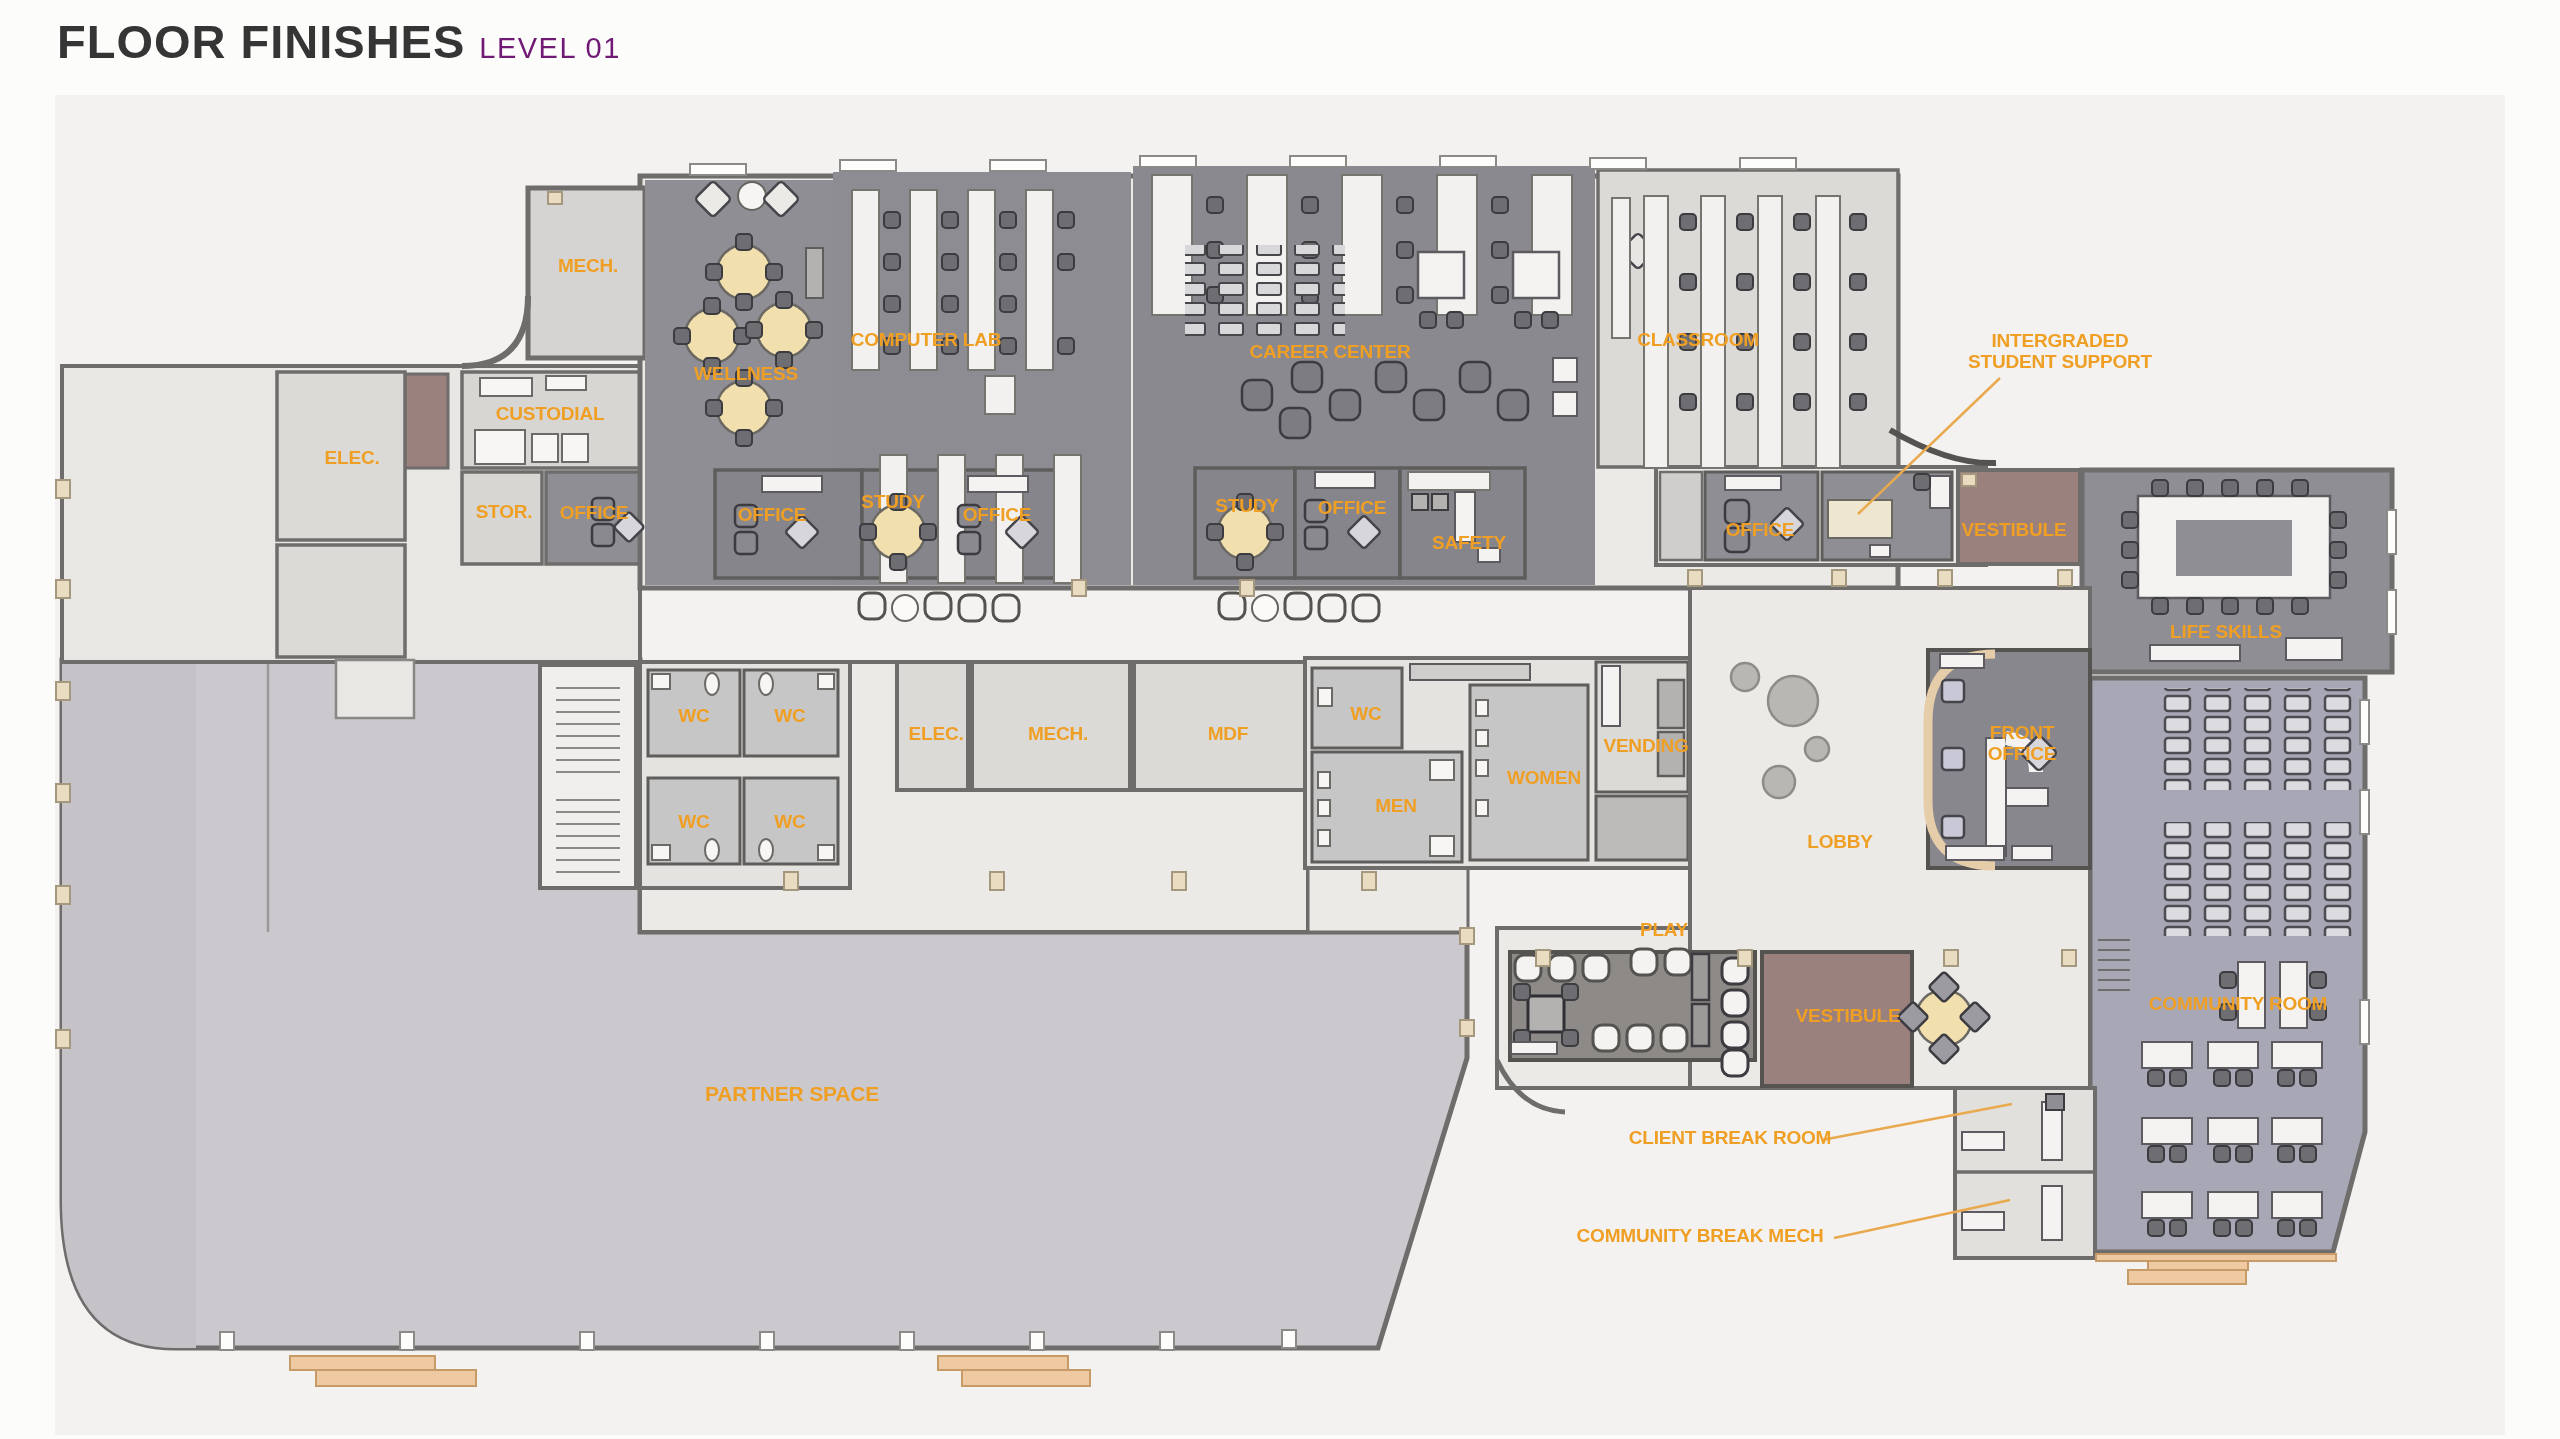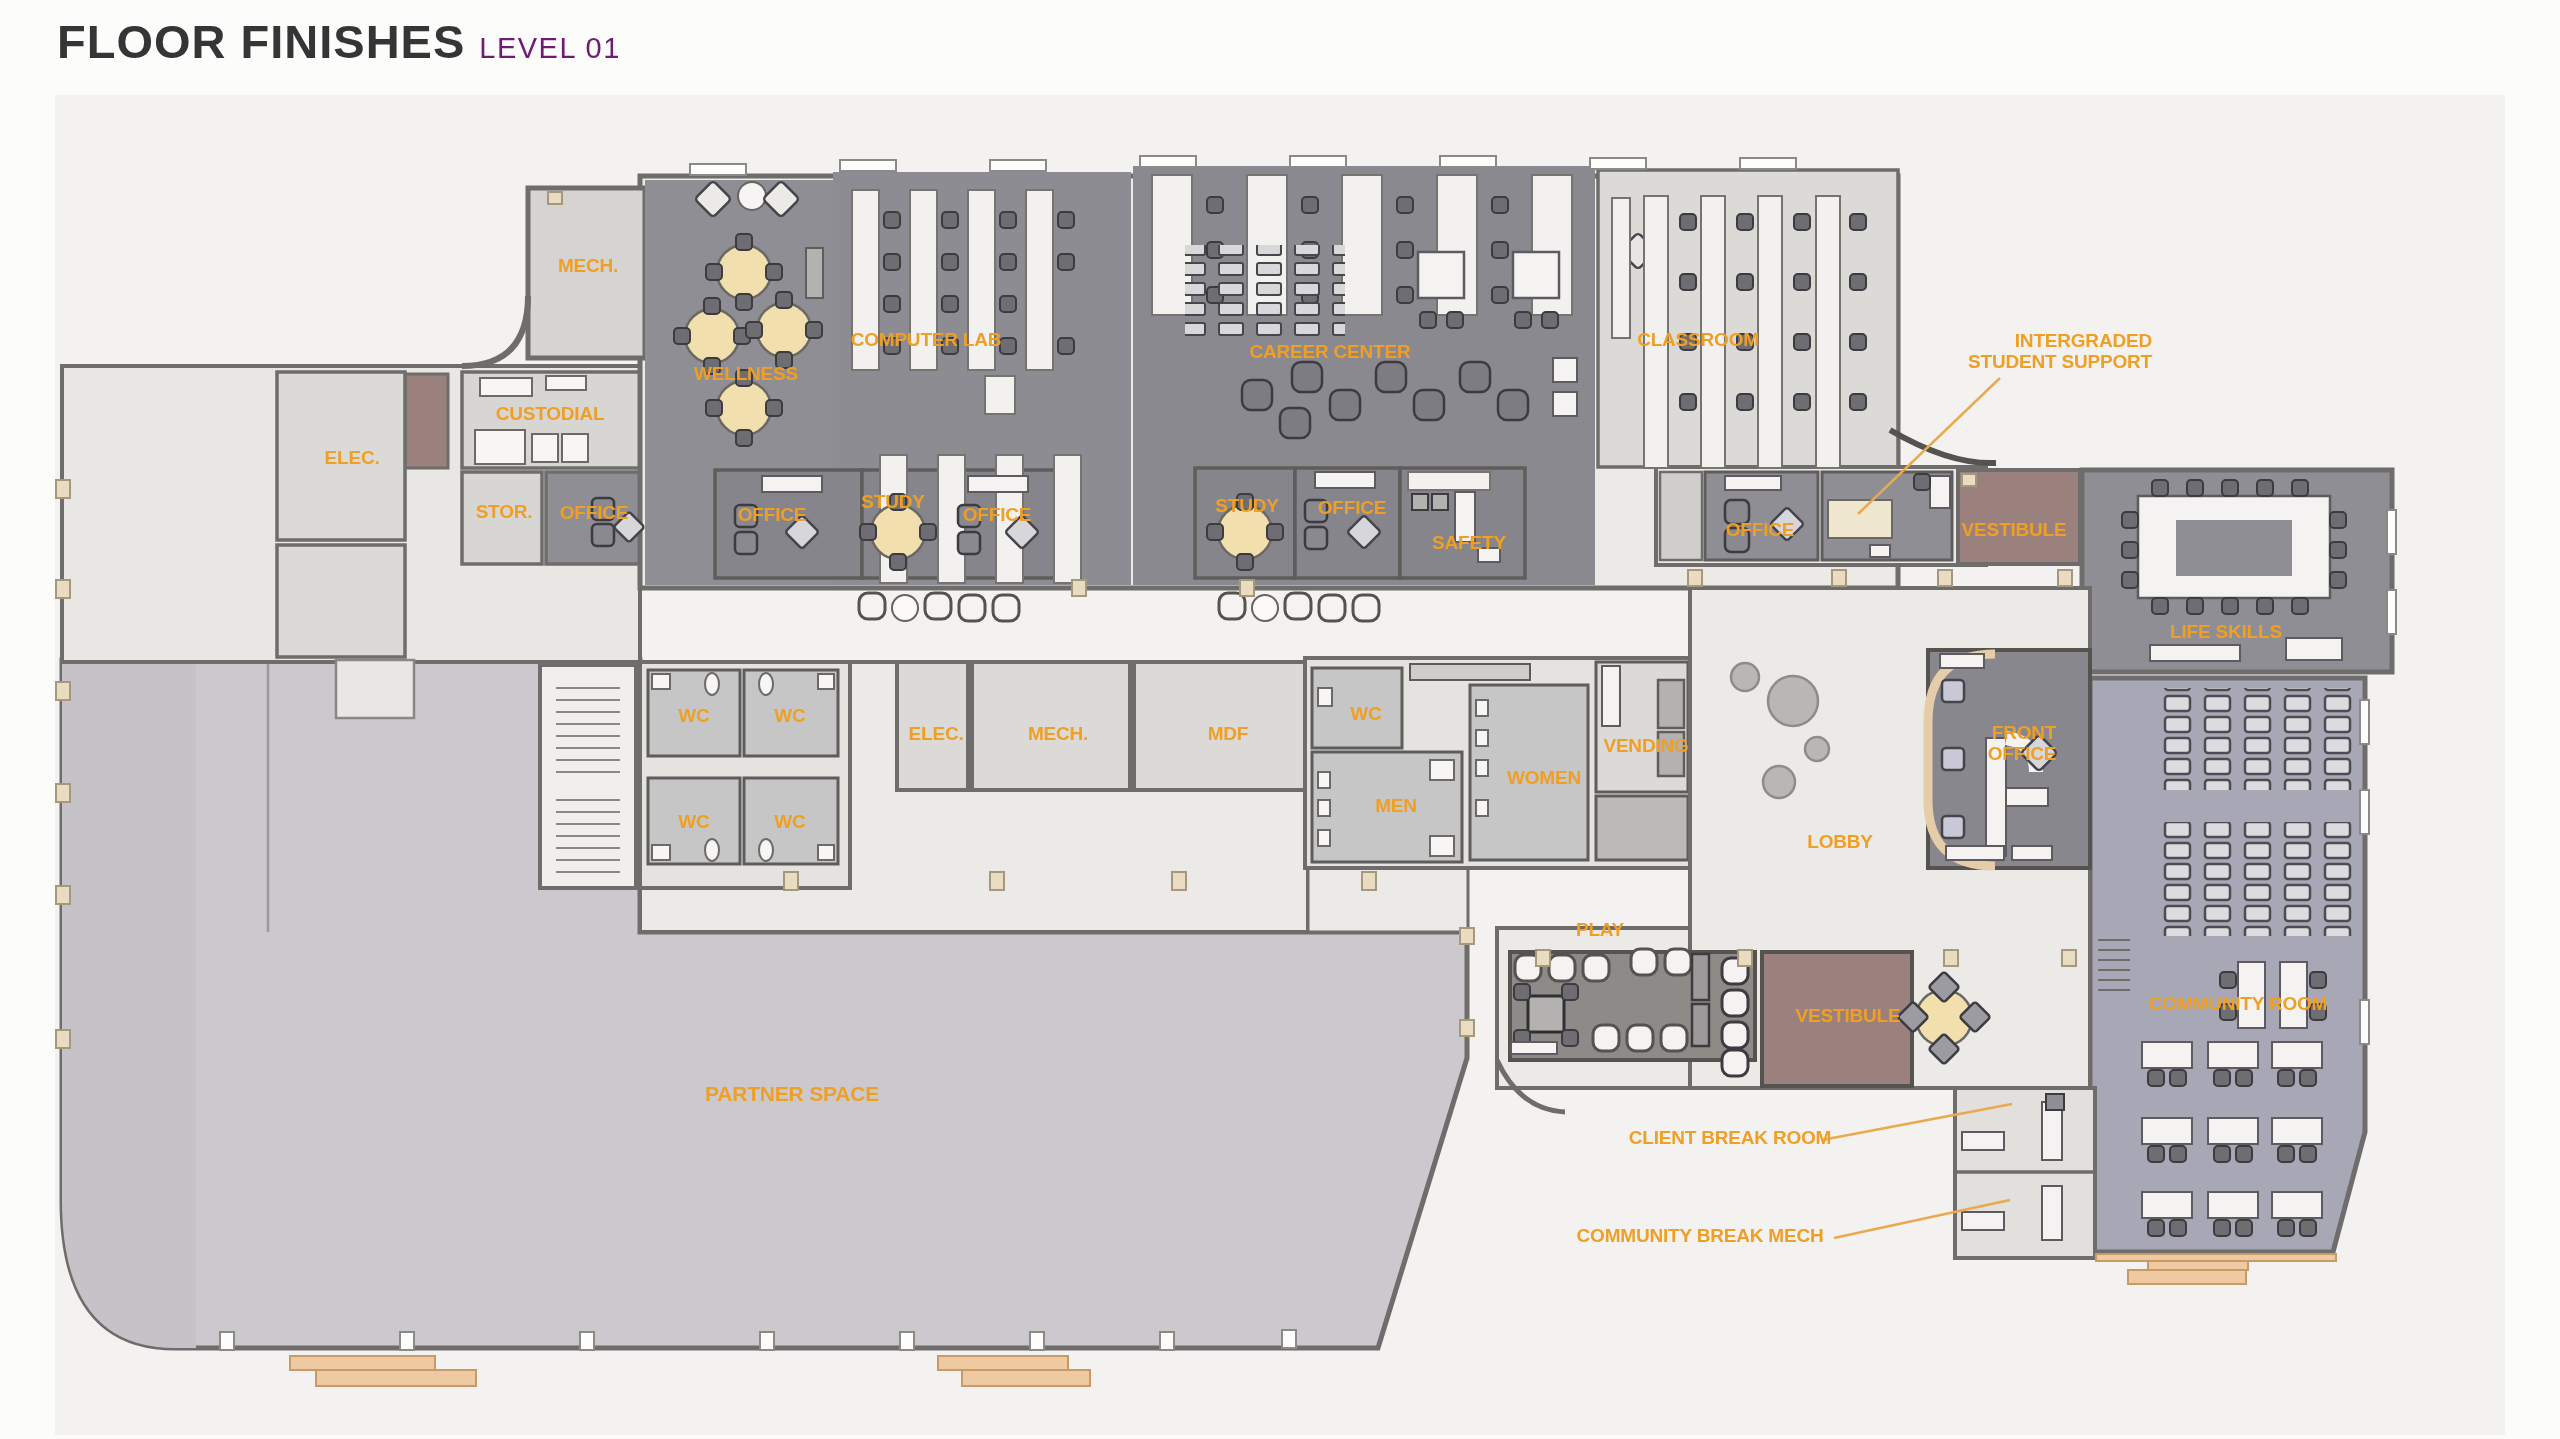--- a/index.html
+++ b/index.html
@@ -5,21 +5,21 @@
   html,body{margin:0;padding:0;background:#fcfcfb;}
   .stage{position:relative;width:2560px;height:1439px;overflow:hidden;
          font-family:"Liberation Sans",sans-serif;}
   .page-title{position:absolute;left:57px;top:14px;white-space:nowrap;}
   .page-title .main{font-size:47px;font-weight:700;color:#353535;letter-spacing:1px;}
   .page-title .level{font-size:29px;font-weight:400;color:#701a75;letter-spacing:1.5px;margin-left:14px;}
   .plan-bg{position:absolute;left:55px;top:95px;width:2450px;height:1340px;background:#f3f2f0;}
   svg.plan{position:absolute;left:0;top:0;width:2560px;height:1439px;}
   .lbl{position:absolute;transform:translate(-50%,-50%);
        font-weight:700;font-size:19px;color:#f09f25;letter-spacing:-0.2px;
-       white-space:pre-line;text-align:right;line-height:1.08;}
+       white-space:pre-line;text-align:center;line-height:1.08;}
   .lbl.big{font-size:21px;}
 </style>
 </head>
 <body>
 
 <div class="stage">
 
   <div class="page-title">
     <span class="main">FLOOR FINISHES</span><span class="level">LEVEL 01</span>
   </div>
@@ -542,20 +542,20 @@
     <div class="lbl" style="left:1058px;top:734px">MECH.</div>
     <div class="lbl" style="left:1228px;top:734px">MDF</div>
     <div class="lbl" style="left:1366px;top:714px">WC</div>
     <div class="lbl" style="left:1396px;top:806px">MEN</div>
     <div class="lbl" style="left:1544px;top:778px">WOMEN</div>
     <div class="lbl" style="left:1646px;top:746px">VENDING</div>
     <div class="lbl" style="left:1840px;top:842px">LOBBY</div>
     <div class="lbl" style="left:2022px;top:744px">FRONT
 OFFICE</div>
     <div class="lbl" style="left:2238px;top:1004px">COMMUNITY ROOM</div>
-    <div class="lbl" style="left:1600px;top:930px">PLAY</div>
+    <div class="lbl" style="left:1664px;top:930px">PLAY</div>
     <div class="lbl" style="left:1848px;top:1016px">VESTIBULE</div>
     <div class="lbl" style="left:1730px;top:1138px">CLIENT BREAK ROOM</div>
     <div class="lbl" style="left:1700px;top:1236px">COMMUNITY BREAK MECH</div>
     <div class="lbl big" style="left:792px;top:1094px">PARTNER SPACE</div>
   </div>
 
 </div>
 
 </body></html>

